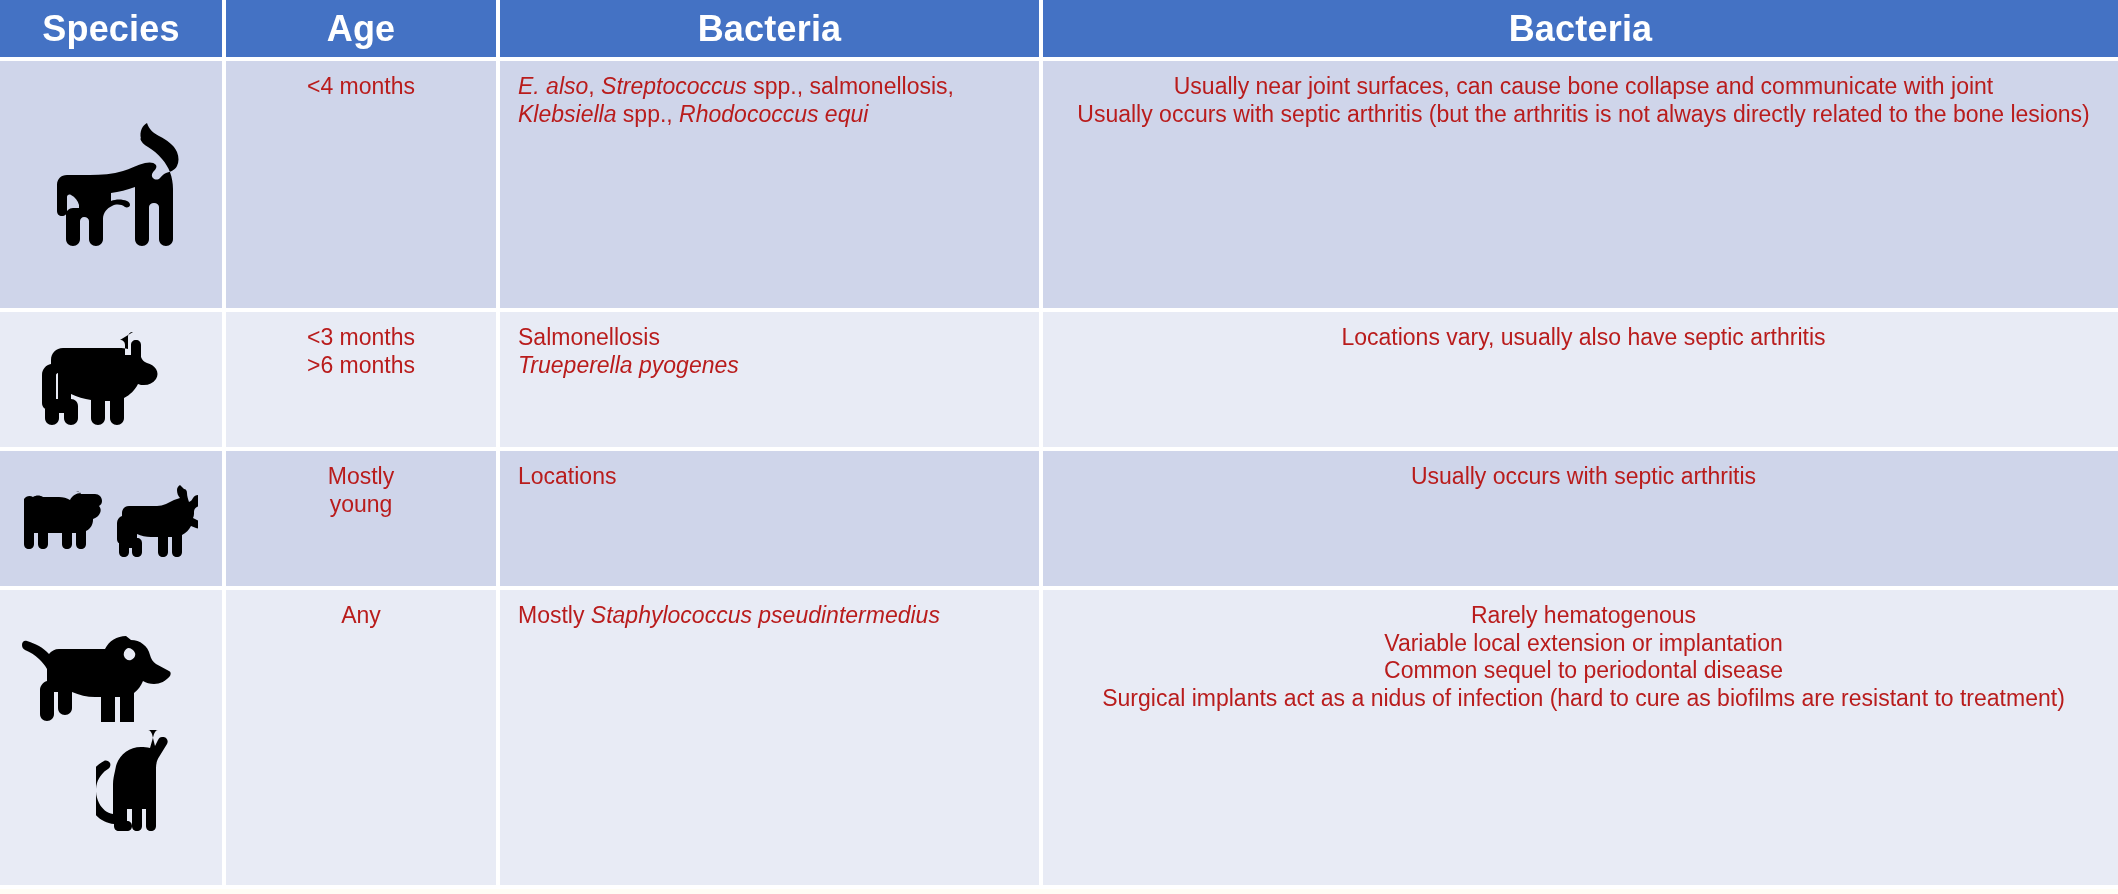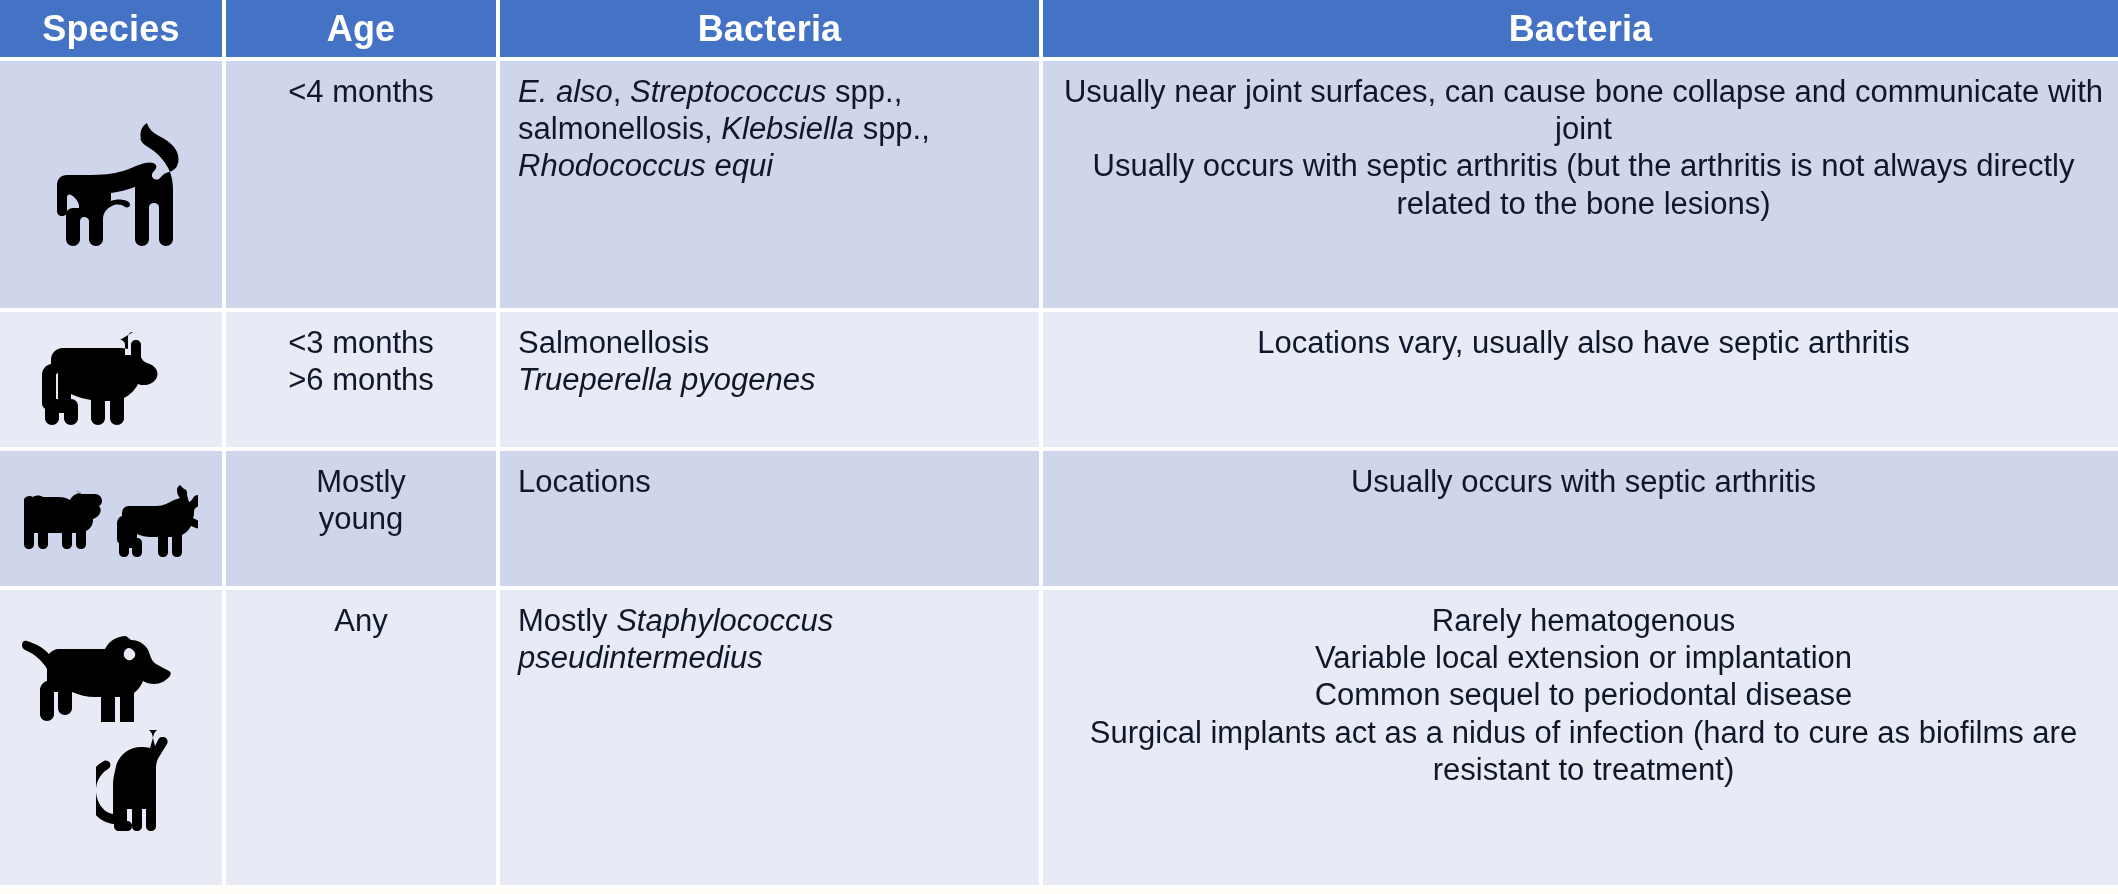--- a/index.html
+++ b/index.html
@@ -46,23 +46,23 @@
     border-bottom: 4px solid #ffffff;
     letter-spacing: 0.2px;
   }
   thead th:last-child { border-right: none; }
 
   tbody td {
     padding: 0;
     vertical-align: top;
     border-right: 4px solid #ffffff;
     border-bottom: 4px solid #ffffff;
-    font-size: 31px;
+    font-size: 23px;
     line-height: 1.20;
-    color: #0f172a;
+    color: #b91c1c;
   }
   tbody td:last-child { border-right: none; }
 
   tbody tr.row-odd  td { background: #cfd5ea; }
   tbody tr.row-even td { background: #e8ebf5; }
 
   td.cell-species {
     text-align: center;
     vertical-align: middle;
   }

